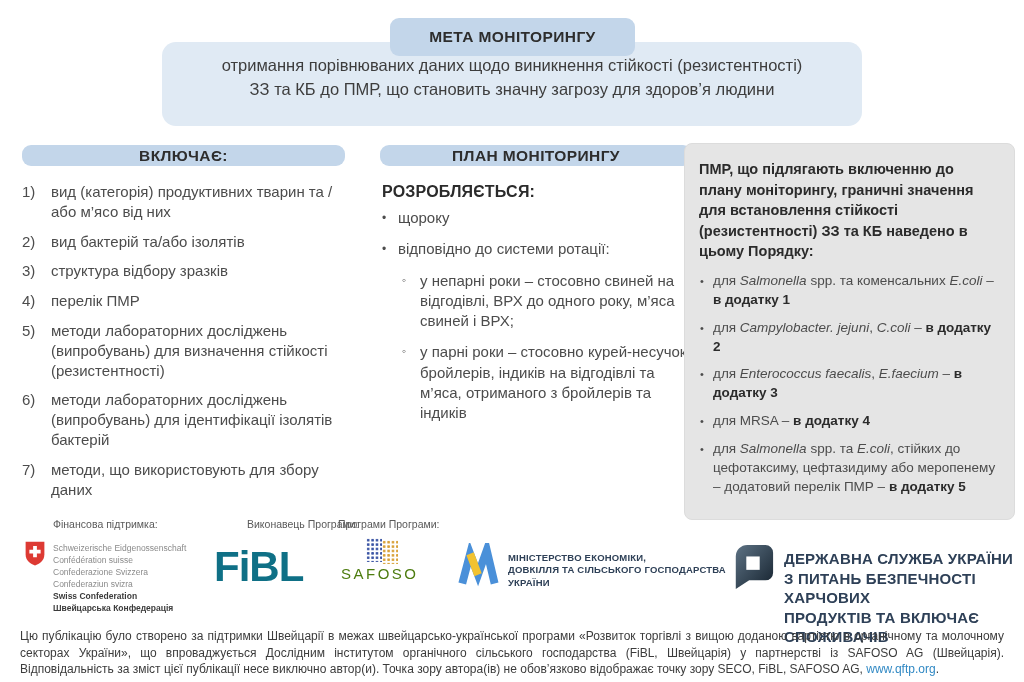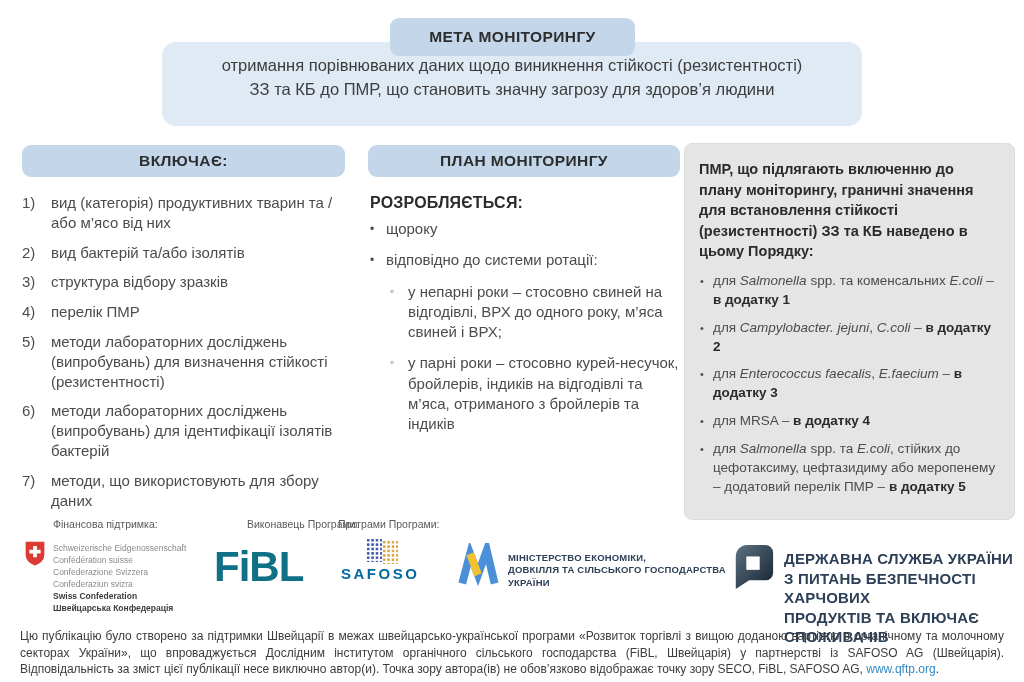--- a/index.html
+++ b/index.html
@@ -24,26 +24,26 @@
   .goal-box {
     left:162px; top:42px; width:700px; height:84px;
     background:#e0eaf4; border-radius:14px;
     display:flex; flex-direction:column; justify-content:center;
     padding-bottom:13px; gap:5px;
     text-align:center; font-size:16.5px; color:#3d3d3d; z-index:1;
   }
 
   
   .col-header {
-    height:32px; background:#c3d6ea; border-radius:9px;
+    height:21px; background:#c3d6ea; border-radius:9px;
     display:flex; align-items:center; justify-content:center;
     font-weight:bold; font-size:15.5px; letter-spacing:.4px; color:#2d2d2d;
   }
   .col-includes { left:22px; top:145px; width:323px; }
-  .col-plan     { left:368px; top:145px; width:312px; }
+  .col-plan     { left:380px; top:145px; width:312px; }
 
   .inc-list { list-style:none; margin-top:16px; font-size:15px; color:#4c4c4c; }
   .inc-item { display:flex; gap:7px; margin-bottom:10px; line-height:1.32; }
   .inc-item .num { min-width:22px; }
 
   .plan-sub { font-weight:bold; font-size:16px; color:#2b2b2b; margin:17px 0 7px 2px; letter-spacing:.2px; }
   .plan-list { list-style:none; font-size:15px; color:#4c4c4c; }
   .plan-list > li { margin-bottom:11px; line-height:1.35; padding-left:18px; position:relative; }
   .plan-list > li::before { content:"•"; position:absolute; left:2px; font-size:12px; top:2px; }
   .plan-sublist { list-style:none; margin-top:11px; }
@@ -60,21 +60,21 @@
   .pmr-item { margin-bottom:9px; line-height:1.4; padding-left:14px; position:relative; }
   .pmr-item::before { content:"•"; position:absolute; left:1px; font-size:11px; top:2px; }
   .it { font-style:italic; }
   .bd { font-weight:bold; color:#2b2b2b; }
 
   
   .logo-label { font-size:10.5px; color:#5a5a5a; }
   .swiss-lines { font-size:8.5px; color:#8a8a8a; line-height:1.4; }
   .swiss-bold  { font-size:8.5px; color:#3b3b3b; font-weight:bold; line-height:1.45; }
   .fibl-logo { font-size:42px; font-weight:bold; color:#0f7086; letter-spacing:-1px; line-height:1; }
-  .safoso-text { font-size:15px; font-weight:bold; color:#0369a1; letter-spacing:2.5px; }
+  .safoso-text { font-size:15px; font-weight:normal; color:#4d7c0f; letter-spacing:2.5px; }
   .dots { width:16px; height:24px;
     background-image:radial-gradient(circle,#3b55a5 1.2px,transparent 1.4px);
     background-size:4.4px 4.4px; }
   .dots.gold { background-image:radial-gradient(circle,#d9a23a 1.2px,transparent 1.4px); }
   .org-text { font-size:9.5px; font-weight:bold; color:#2e4057; line-height:1.3; letter-spacing:.2px; }
   .org-text.state { font-size:15px; }
 
   
   .footer-text {
     left:20px; top:628px; width:984px;

